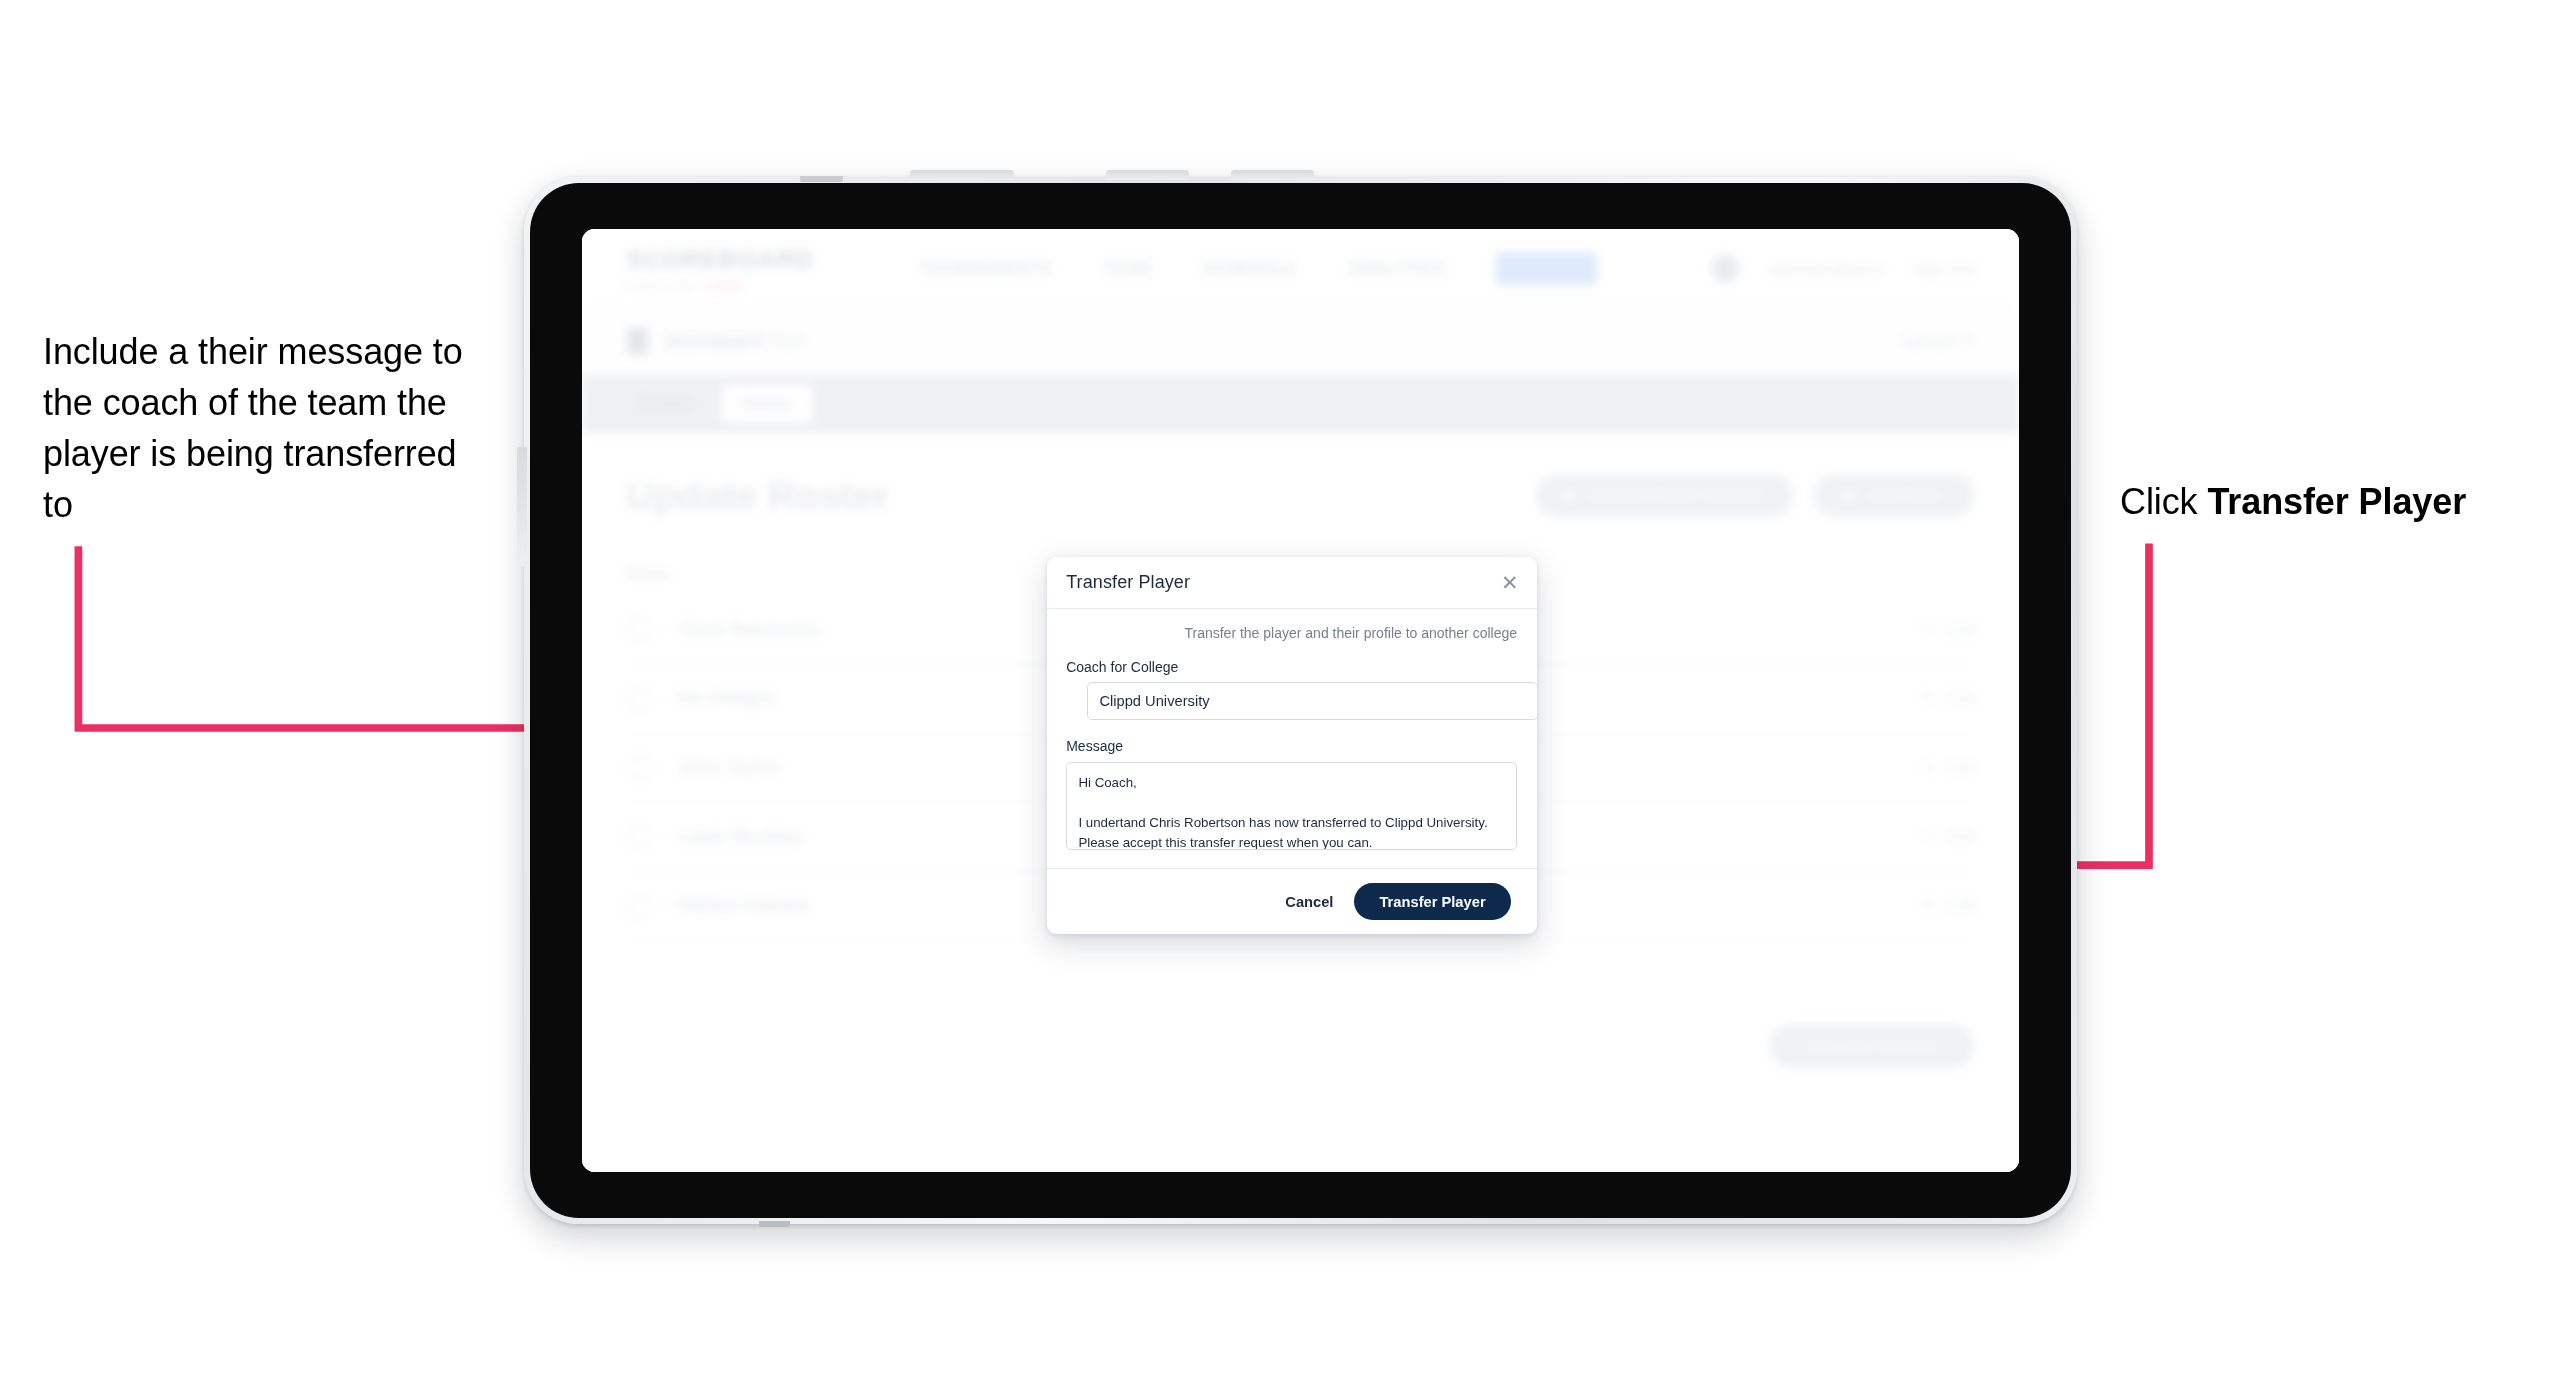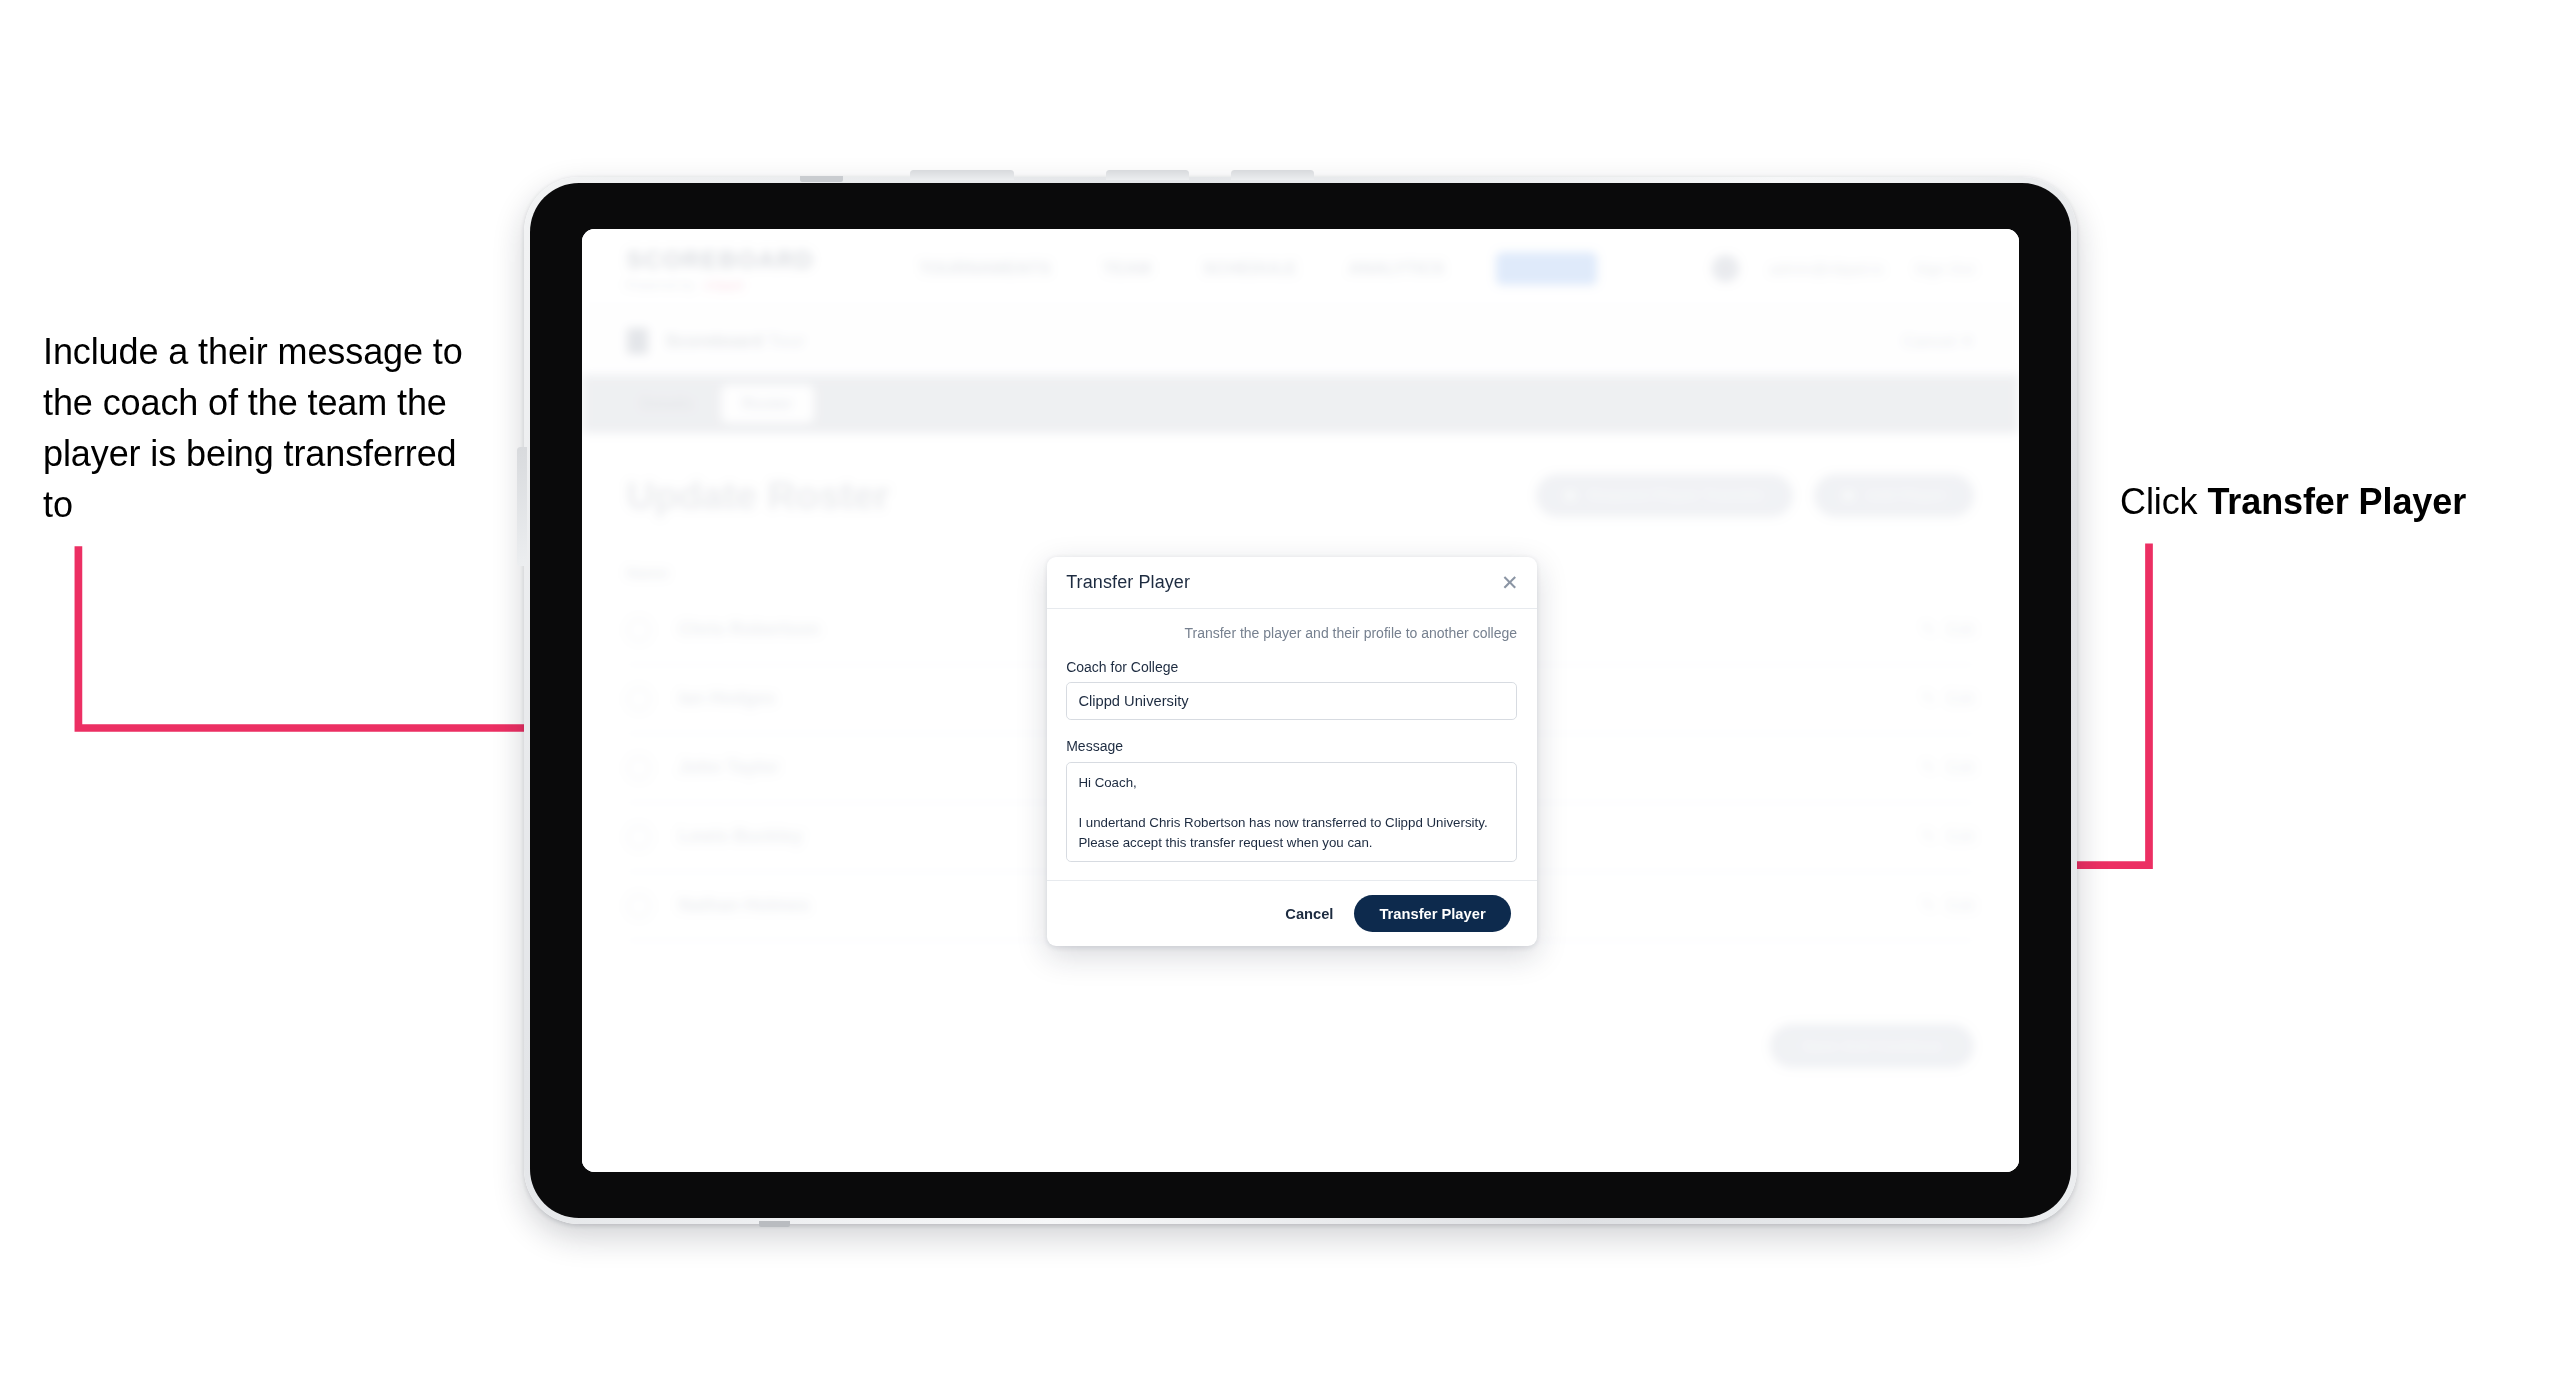--- a/index.html
+++ b/index.html
@@ -142,25 +142,25 @@
   #modal-body { padding: 15.4px 19.6px 18px 19.6px; }
   #modal-desc { font-size: 14px; color: #76808f; margin-bottom: 18px; text-align: right; }
   .field-label { font-size: 14px; color: #1d2b40; font-weight: 500; margin-bottom: 7.7px; }
   #college-input {
     width: 100%; height: 38px;
     border: 0.7px solid #d7dbe1; border-radius: 4.9px;
     padding: 0 11.2px;
     font-size: 14.7px; color: #1d2b40;
     font-family: "Liberation Sans", sans-serif;
     background: #fff;
-    display: flex; align-items: center;
+    display: flex; align-items: center; margin-left: 21px;
   }
   #msg-wrap { margin-top: 18px; }
   #msg-input {
-    width: 100%; height: 100px;
+    width: 100%; height: 88px;
     border: 0.7px solid #d7dbe1; border-radius: 4.9px;
     padding: 9.8px 11.2px;
     font-size: 13.3px; color: #1d2b40; line-height: 1.5;
     font-family: "Liberation Sans", sans-serif;
     white-space: pre-wrap; overflow: hidden; background: #fff;
   }
   #modal-foot {
     border-top: 0.7px solid #e7eaee;
     padding: 14px 26px;
     display: flex; align-items: center; justify-content: flex-end; gap: 21px;

